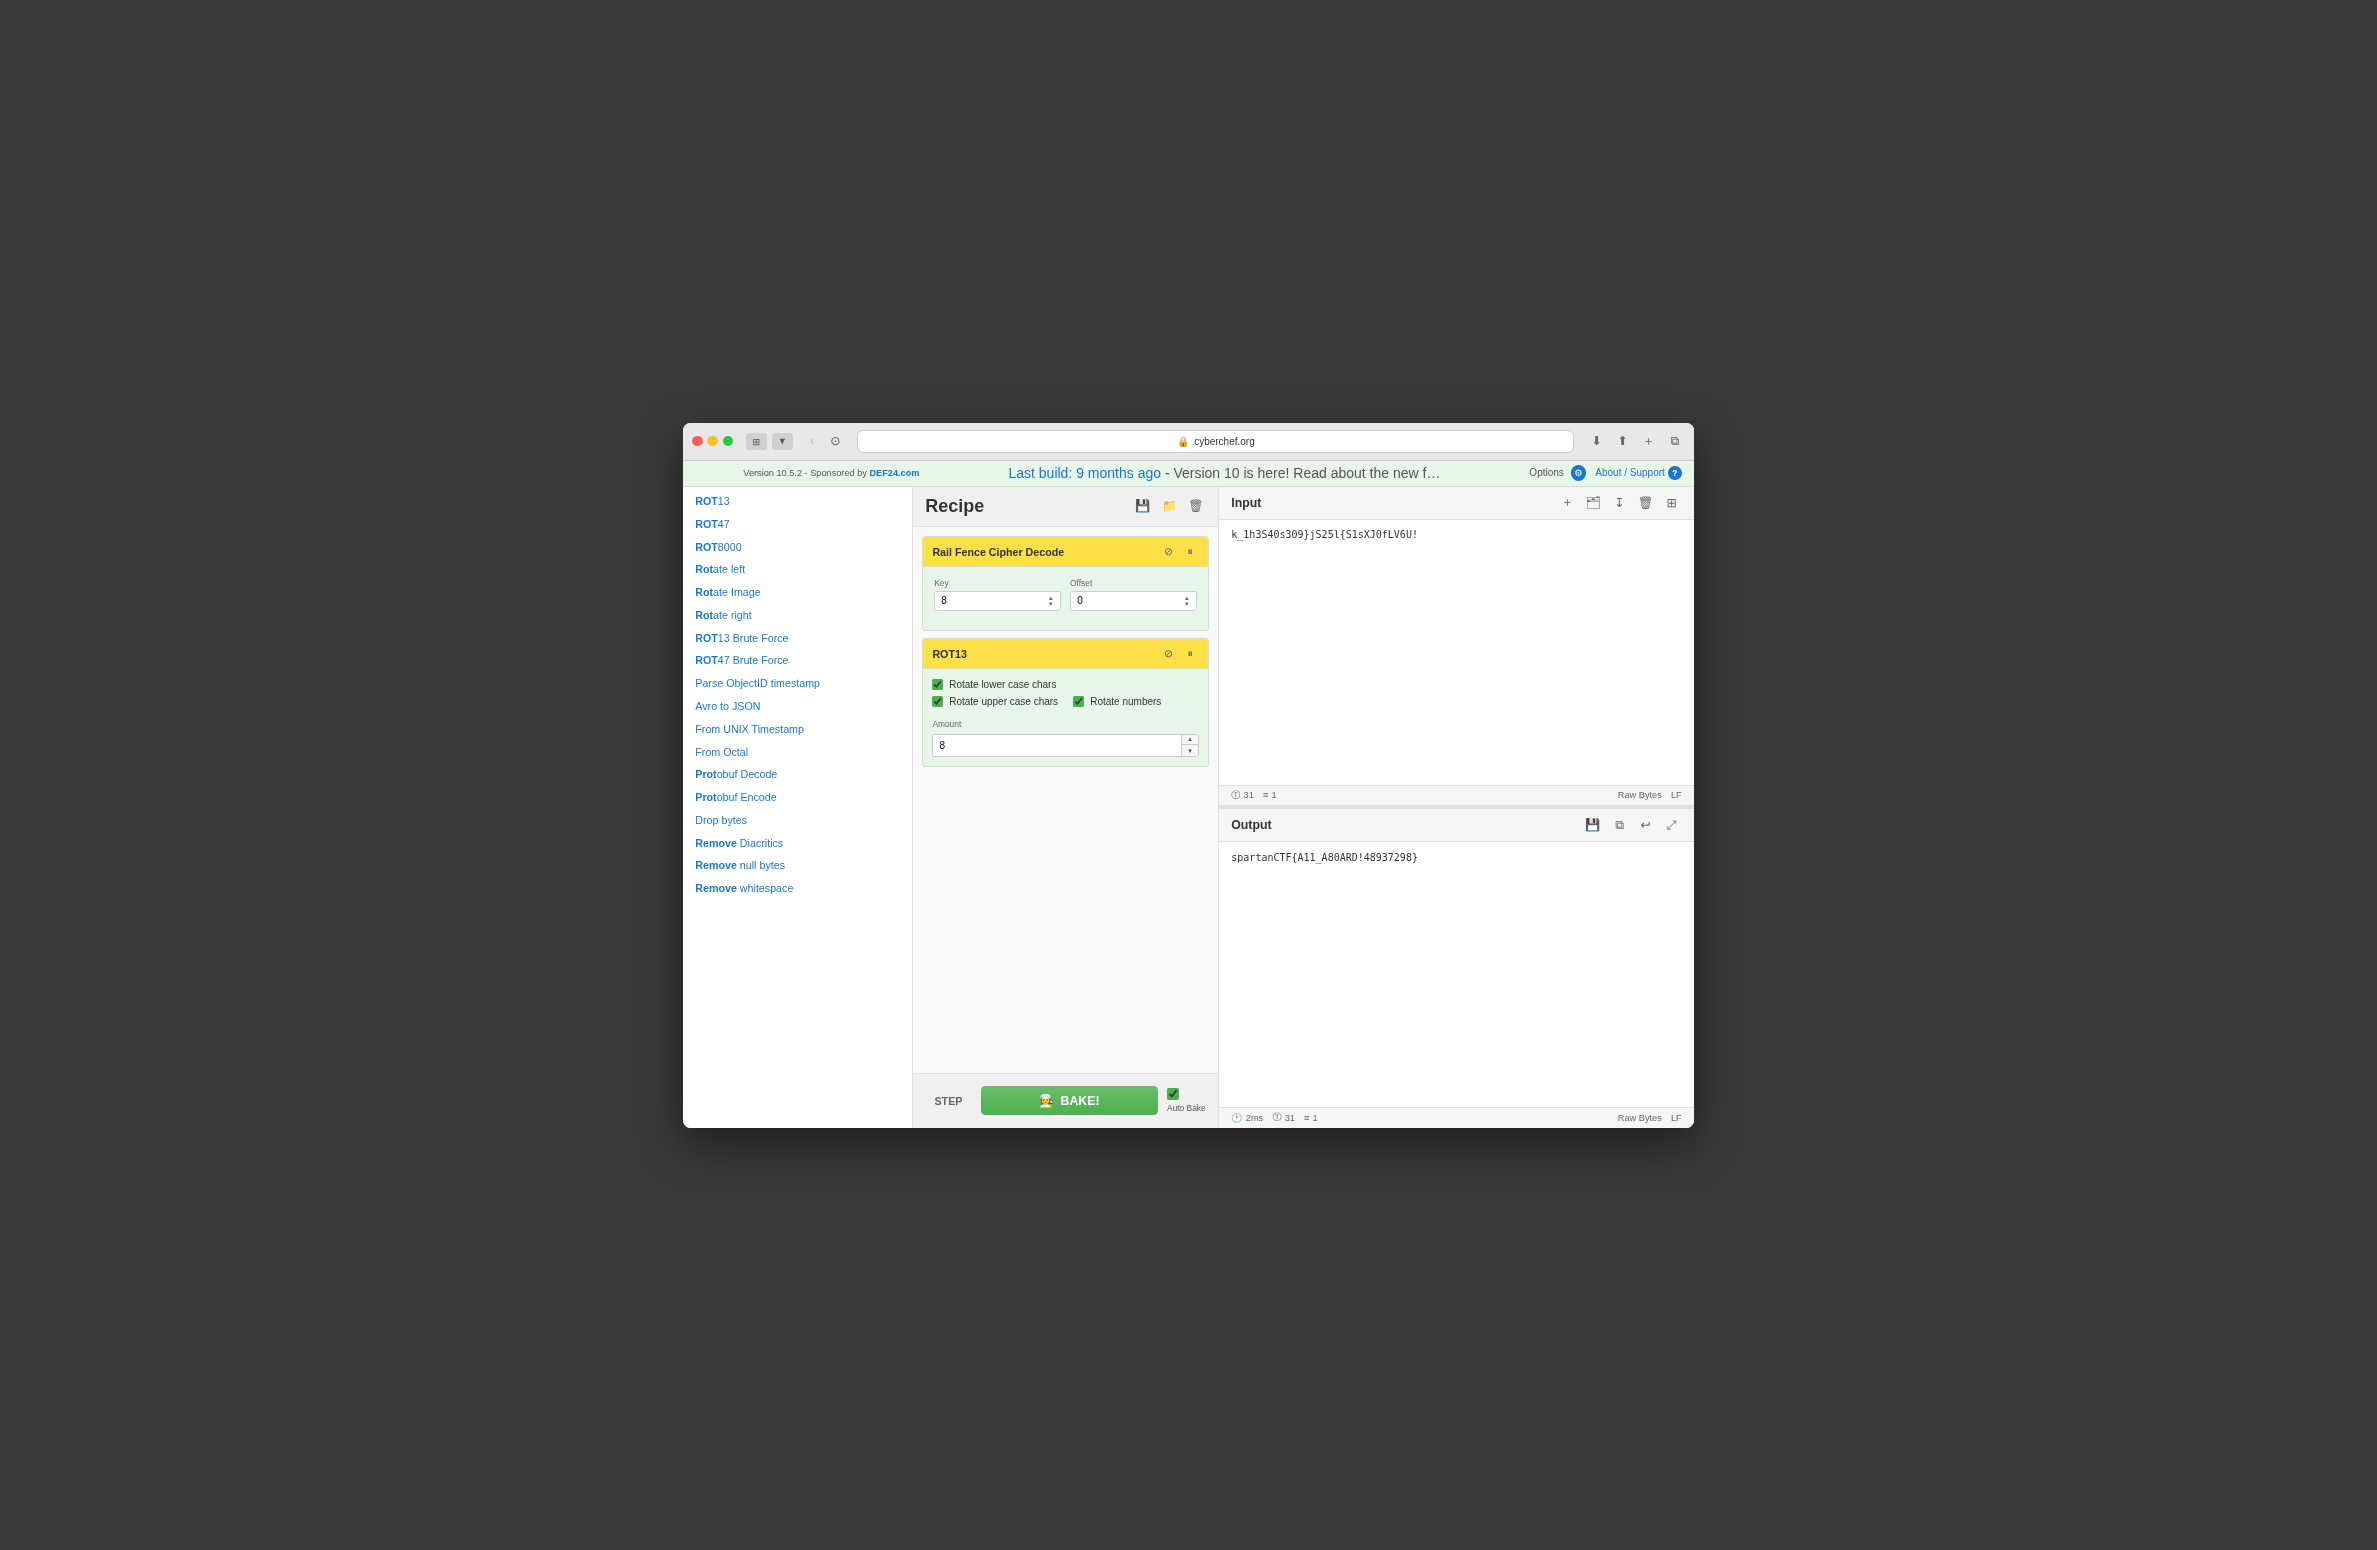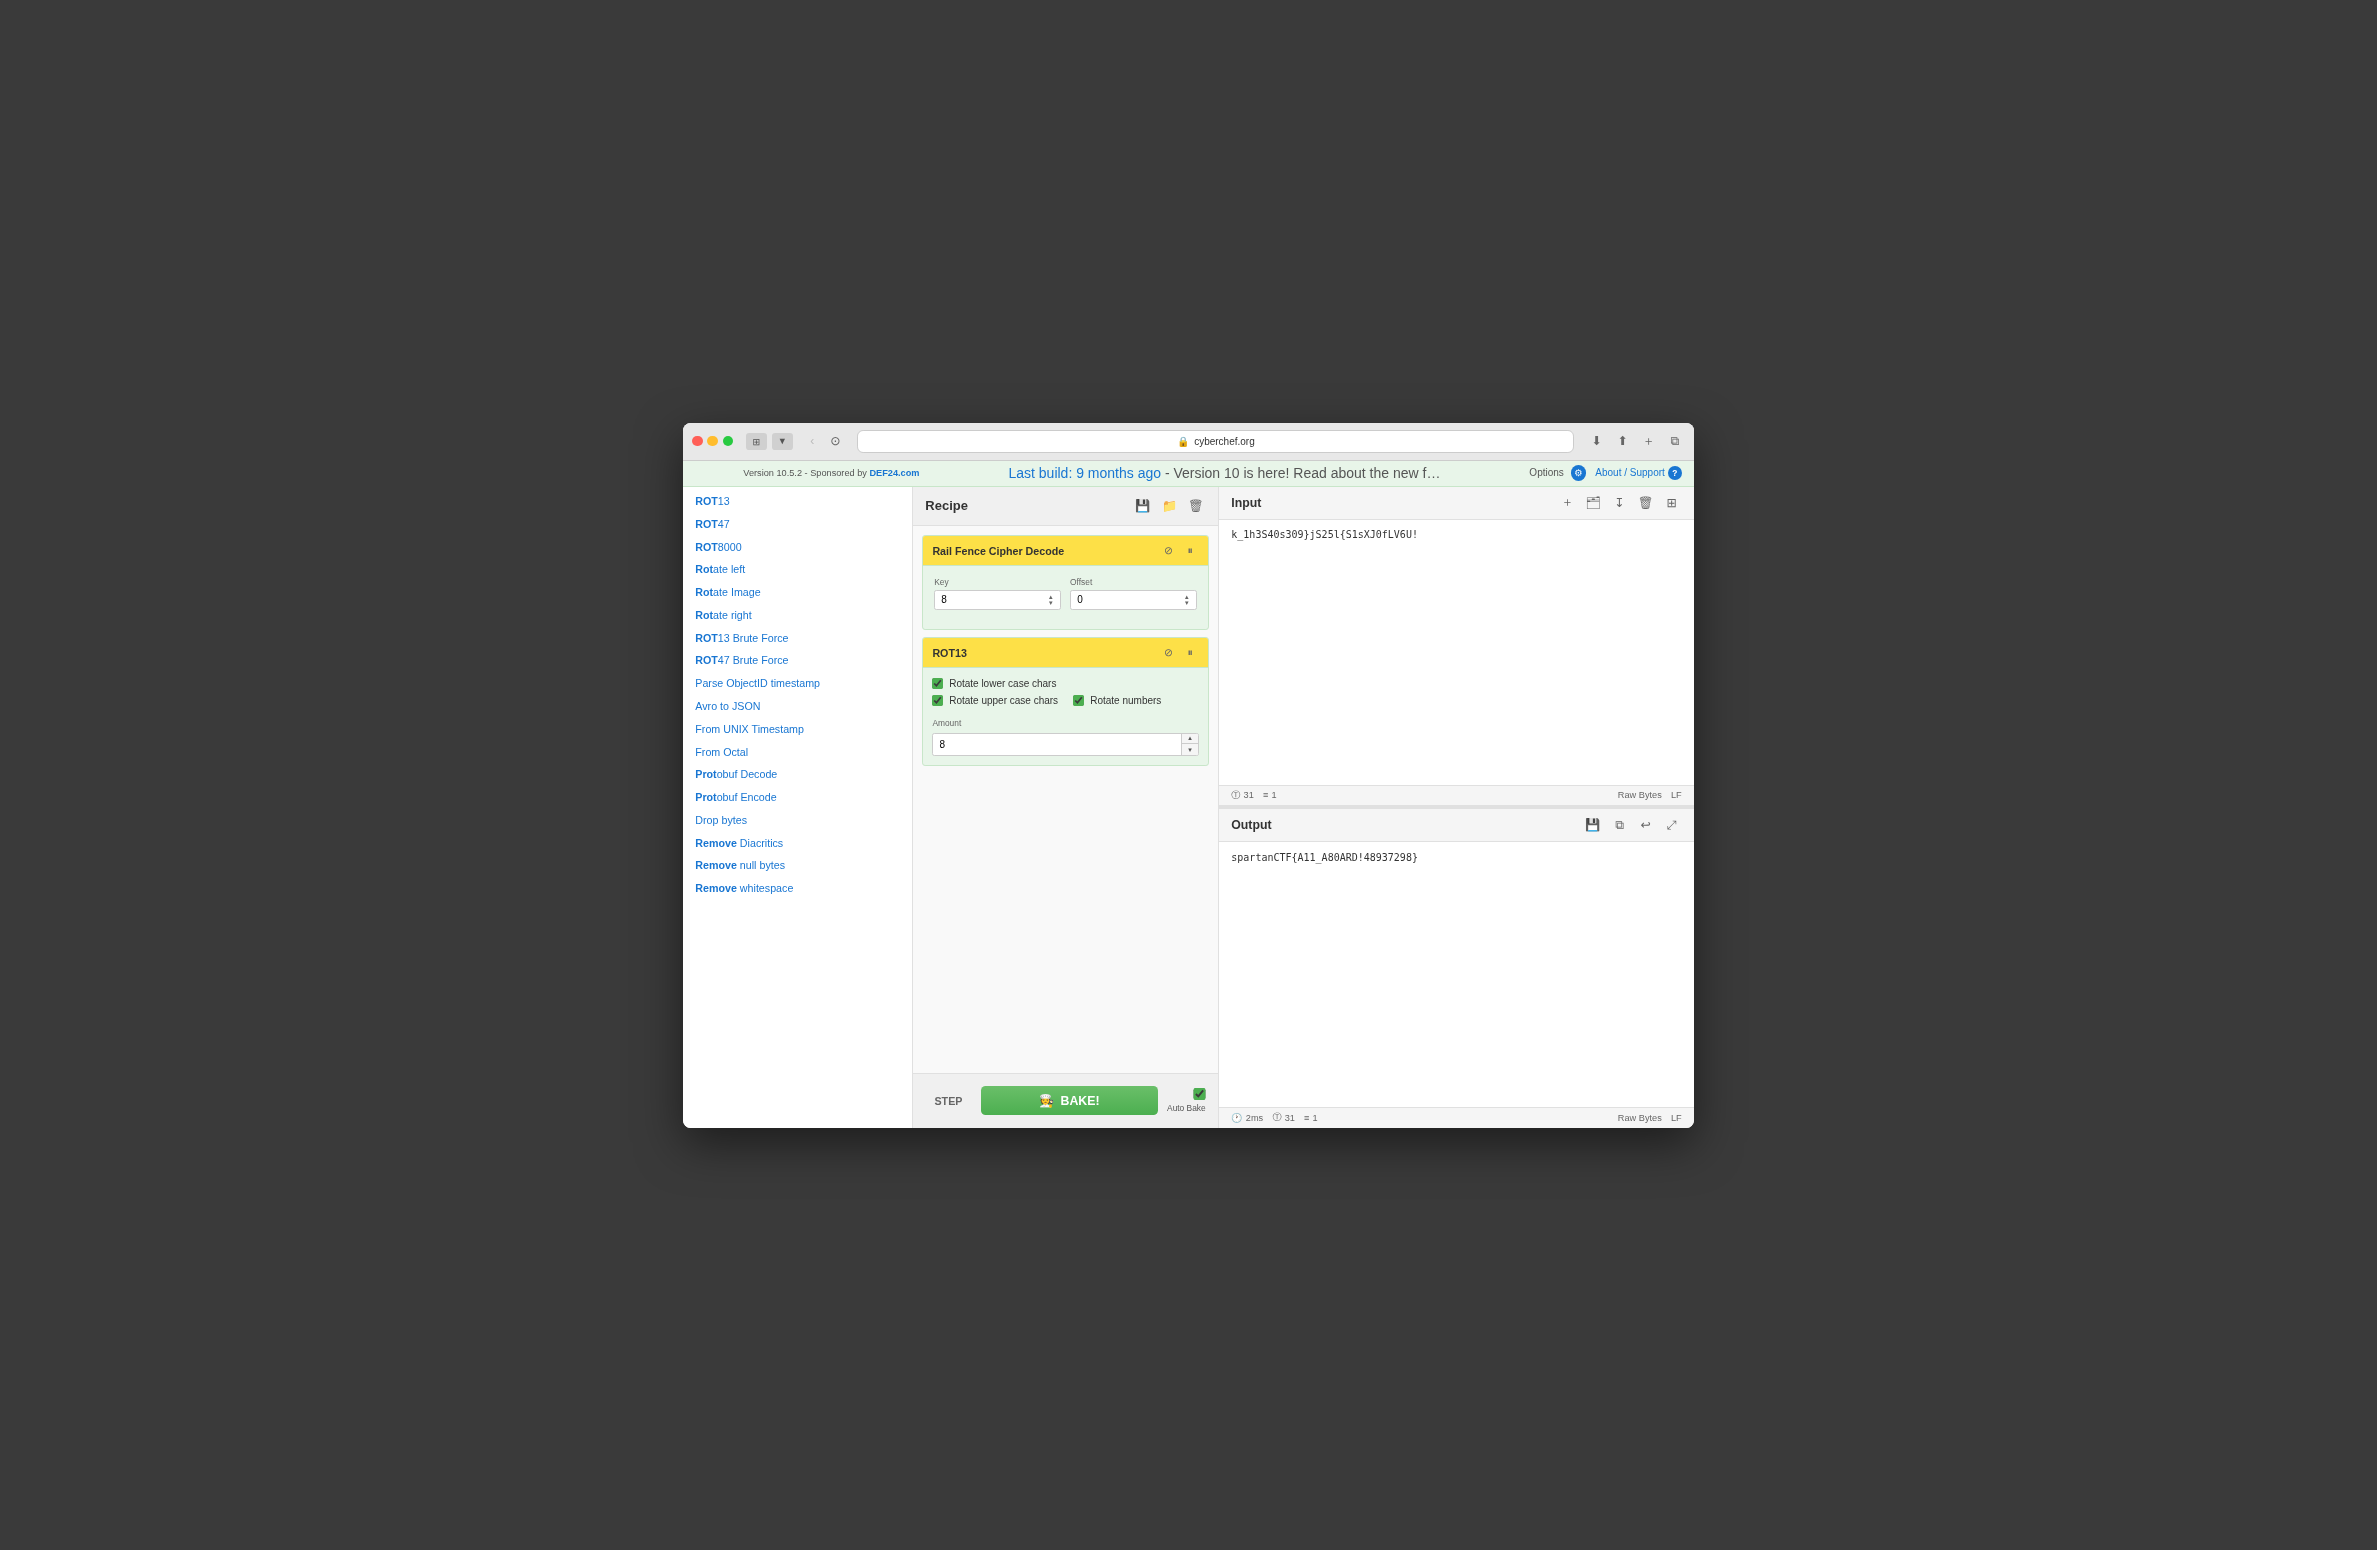--- a/index.html
+++ b/index.html
@@ -253,21 +253,21 @@
     }
     .recipe-header {
       padding: 9.2px 12.3px;
       background: #f0f0f0;
       border-bottom: 0.8px solid #e0e0e0;
       display: flex;
       align-items: center;
       justify-content: space-between;
     }
     .recipe-title {
-      font-size: 13px;
+      font-size: 18px;
       font-weight: 600;
       color: #333;
     }
     .recipe-header-btns {
       display: flex;
       gap: 6.1px;
     }
     .recipe-hbtn {
       background: none;
       border: none;
@@ -419,21 +419,21 @@
       cursor: pointer;
       display: flex;
       align-items: center;
       gap: 6.1px;
       flex: 1;
       justify-content: center;
     }
     .auto-bake-group {
       display: flex;
       flex-direction: column;
-      align-items: flex-end;
+      align-items: flex-start;
       gap: 3.1px;
     }
     .auto-bake-group input[type="checkbox"] {
       accent-color: #4caf50;
       width: 12.3px;
       height: 12.3px;
     }
     .auto-bake-label {
       font-size: 8.4px;
       color: #555;

